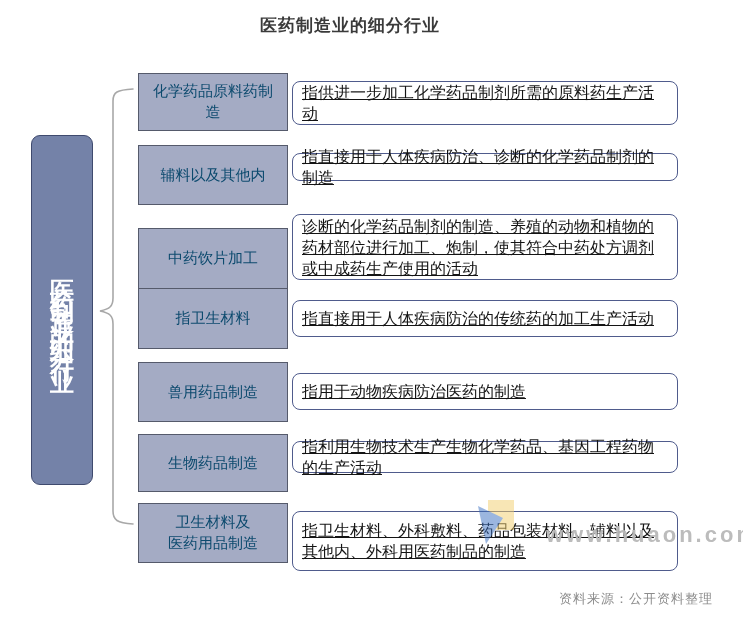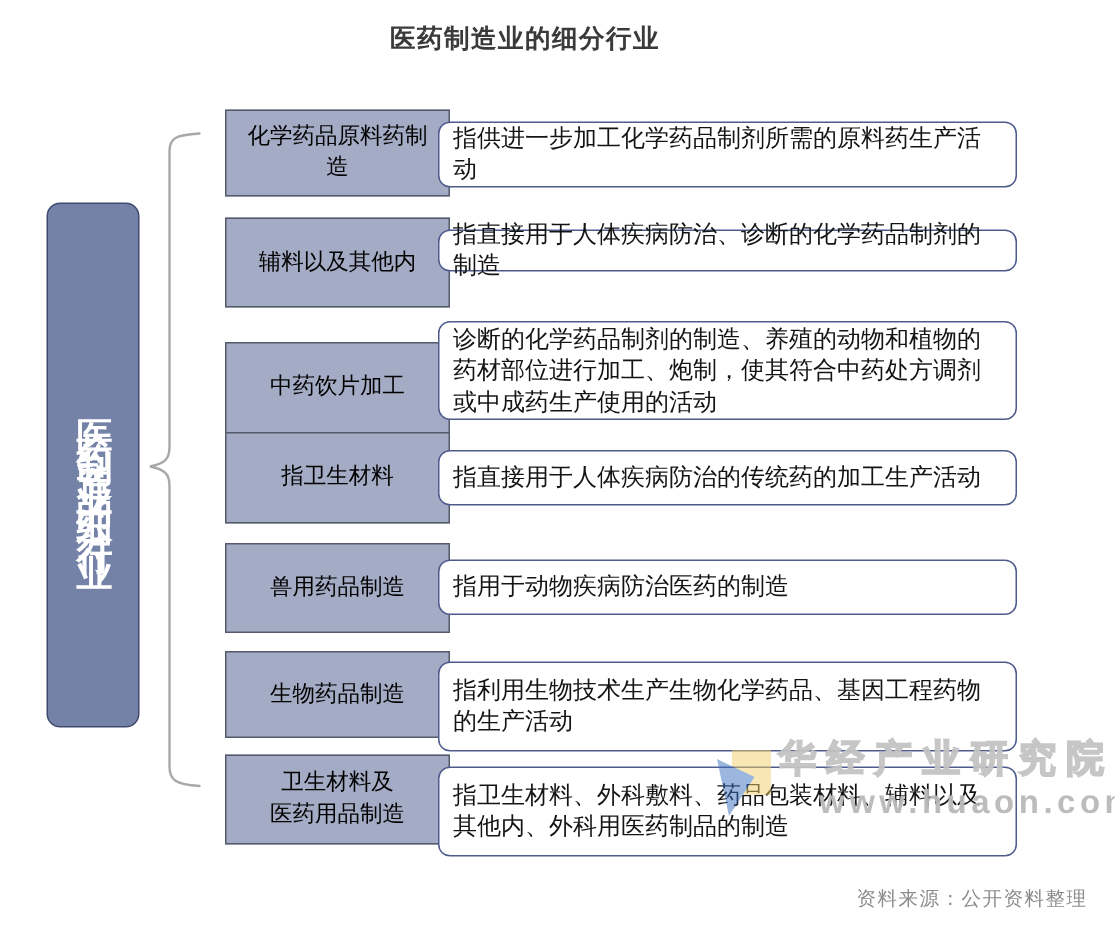--- a/index.html
+++ b/index.html
@@ -22,48 +22,48 @@
     writing-mode:vertical-rl;text-orientation:upright;
     color:#ffffff;font-size:24px;font-weight:bold;letter-spacing:10px;
     font-family:"Liberation Serif",serif;line-height:62px;
   }
   .brace{position:absolute;left:95px;top:80px;}
   .cat{
     position:absolute;left:138px;width:150px;
     background:#a4abc4;border:1px solid #555a6b;
     display:flex;align-items:center;justify-content:center;text-align:center;
     box-sizing:border-box;white-space:pre-line;
-    font-size:15px;line-height:21px;color:#000000;
+    font-size:15px;line-height:21px;color:#0c4a6e;
     font-family:"Liberation Serif",serif;
-    margin-left:12px;
   }
   .desc{
     position:absolute;left:292px;width:386px;
     background:#ffffff;border:1.6px solid #4f5b8c;border-radius:8px;
     display:flex;align-items:center;
     box-sizing:border-box;padding:0 9px;
     font-size:16px;line-height:21px;color:#141414;
     font-family:"Liberation Serif",serif;
+    text-decoration:underline;
   }
   .watermark{position:absolute;left:0;top:0;width:743px;height:617px;pointer-events:none;z-index:6;}
   .wm-logo{position:absolute;left:476px;top:498px;opacity:.5;}
   .wm-name{
     position:absolute;left:519px;top:489px;
     font-size:25px;font-weight:bold;letter-spacing:7px;
     color:rgba(255,255,255,0.05);
     -webkit-text-stroke:1.2px #c3c3c3;
     font-family:"Liberation Sans",sans-serif;opacity:.95;
   }
   .wm-url{
     position:absolute;left:546px;top:522px;
     font-size:22px;font-weight:bold;letter-spacing:3px;color:#b9b9b9;
     font-family:"Liberation Sans",sans-serif;opacity:.95;
   }
   .source{
-    position:absolute;right:18px;top:590px;
+    position:absolute;right:30px;top:590px;
     font-size:13px;color:#8c8c8c;letter-spacing:1px;
     font-family:"Liberation Sans",sans-serif;
   }
 </style>
 </head>
 <body>
 
 <div class="title">医药制造业的细分行业</div>
 
 <div class="root-box">
@@ -85,28 +85,27 @@
 <div class="cat" style="top:228px;height:61px">中药饮片加工</div>
 <div class="desc" style="top:214px;height:66px">诊断的化学药品制剂的制造、养殖的动物和植物的药材部位进行加工、炮制，使其符合中药处方调剂或中成药生产使用的活动</div>
 
 <div class="cat" style="top:288px;height:61px">指卫生材料</div>
 <div class="desc" style="top:300px;height:37px">指直接用于人体疾病防治的传统药的加工生产活动</div>
 
 <div class="cat" style="top:362px;height:60px">兽用药品制造</div>
 <div class="desc" style="top:373px;height:37px">指用于动物疾病防治医药的制造</div>
 
 <div class="cat" style="top:434px;height:58px">生物药品制造</div>
-<div class="desc" style="top:441px;height:60px">指利用生物技术生产生物化学药品、基因工程药物的生产活动</div>
+<div class="desc" style="top:441px;height:32px">指利用生物技术生产生物化学药品、基因工程药物的生产活动</div>
 
 <div class="cat" style="top:503px;height:60px">卫生材料及
 医药用品制造</div>
 <div class="desc" style="top:511px;height:60px">指卫生材料、外科敷料、药品包装材料、辅料以及其他内、外科用医药制品的制造</div>
 
 <div class="watermark">
   <svg class="wm-logo" width="40" height="48" viewBox="0 0 40 48">
     <rect x="12" y="2" width="26" height="30" fill="#f2cf6e"></rect>
     <path d="M2,8 L27,20 L10,46 Z" fill="#3a6fc0"></path>
   </svg>
-  <div class="wm-name">华经产业研究院</div>
   <div class="wm-url">www.huaon.com</div>
 </div>
 
 <div class="source">资料来源：公开资料整理</div>
 
 </body></html>

